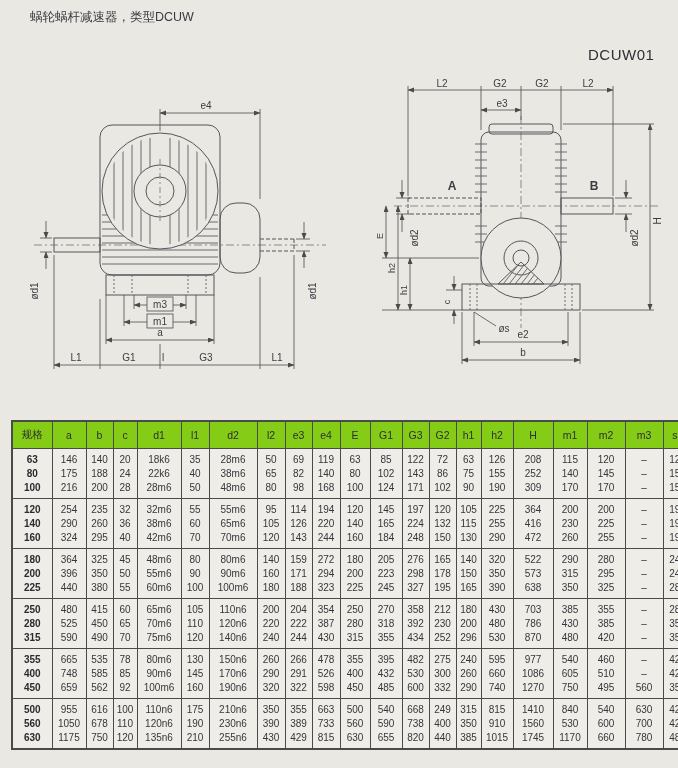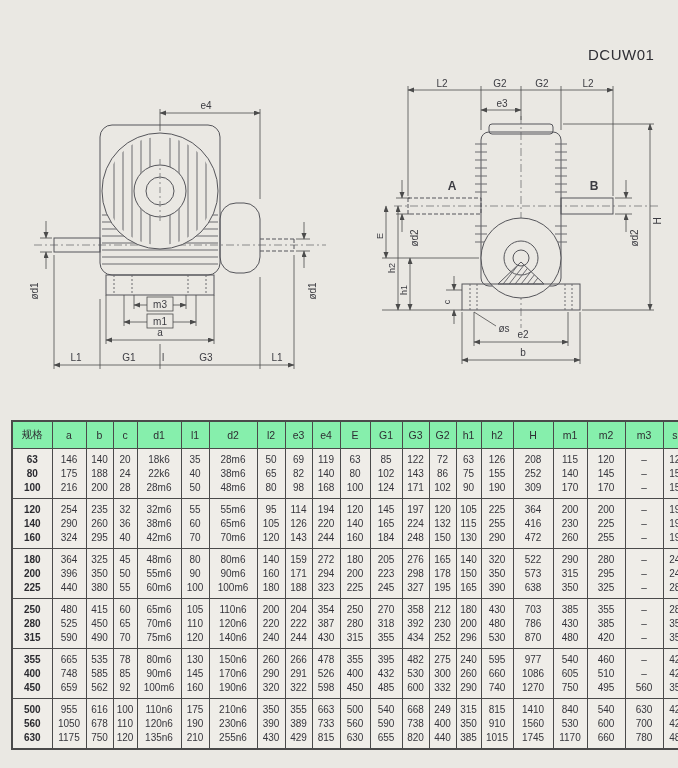--- a/index.html
+++ b/index.html
@@ -14,36 +14,37 @@
   .drawing{position:absolute;}
   .drawing svg{display:block;}
   svg text{fill:#3c3c42;font-family:"Liberation Sans","DejaVu Sans",sans-serif;}
   .tbl-wrap{position:absolute;left:11px;top:420px;width:656px;}
   table.spec{
     width:656px;border-collapse:collapse;table-layout:fixed;
     border:2px solid #4a4a4a;background:#efede8;
     font-size:10px;color:#36363c;
   }
   table.spec th{
-    background:#86efac;border:1px solid #4a4a4a;
+    background:#84cc16;border:1px solid #4a4a4a;
     font-weight:400;font-size:10.5px;padding:6px 1px;color:#2e2e33;
   }
   table.spec td{
     border-left:1px solid #4a4a4a;border-right:1px solid #4a4a4a;
     text-align:center;padding:1.5px 1px;white-space:nowrap;
   }
   table.spec tbody.group{border-top:1px solid #4a4a4a;border-bottom:1px solid #4a4a4a;}
   table.spec tbody.group tr:first-child td{padding-top:5px;}
   table.spec tbody.group tr:last-child td{padding-bottom:5px;}
   table.spec td.size-col{font-weight:700;color:#2b2b30;}
 </style>
 </head>
 <body>
 
 <div class="page-title">
+  <div>蜗轮蜗杆减速器，类型DCUW</div>
 </div>
 <div class="model-code">DCUW01</div>
 
 <div class="drawing" style="left:26px;top:95px;">
 <svg width="312" height="296" viewBox="0 0 312 296">
   <defs>
     <marker id="arrL" markerWidth="7" markerHeight="6" refX="6" refY="2.5" orient="auto-start-reverse" markerUnits="userSpaceOnUse">
       <path d="M0,0 L6.5,2.5 L0,5 z" fill="#4b4b4b"></path>
     </marker>
     <clipPath id="faceClip">

